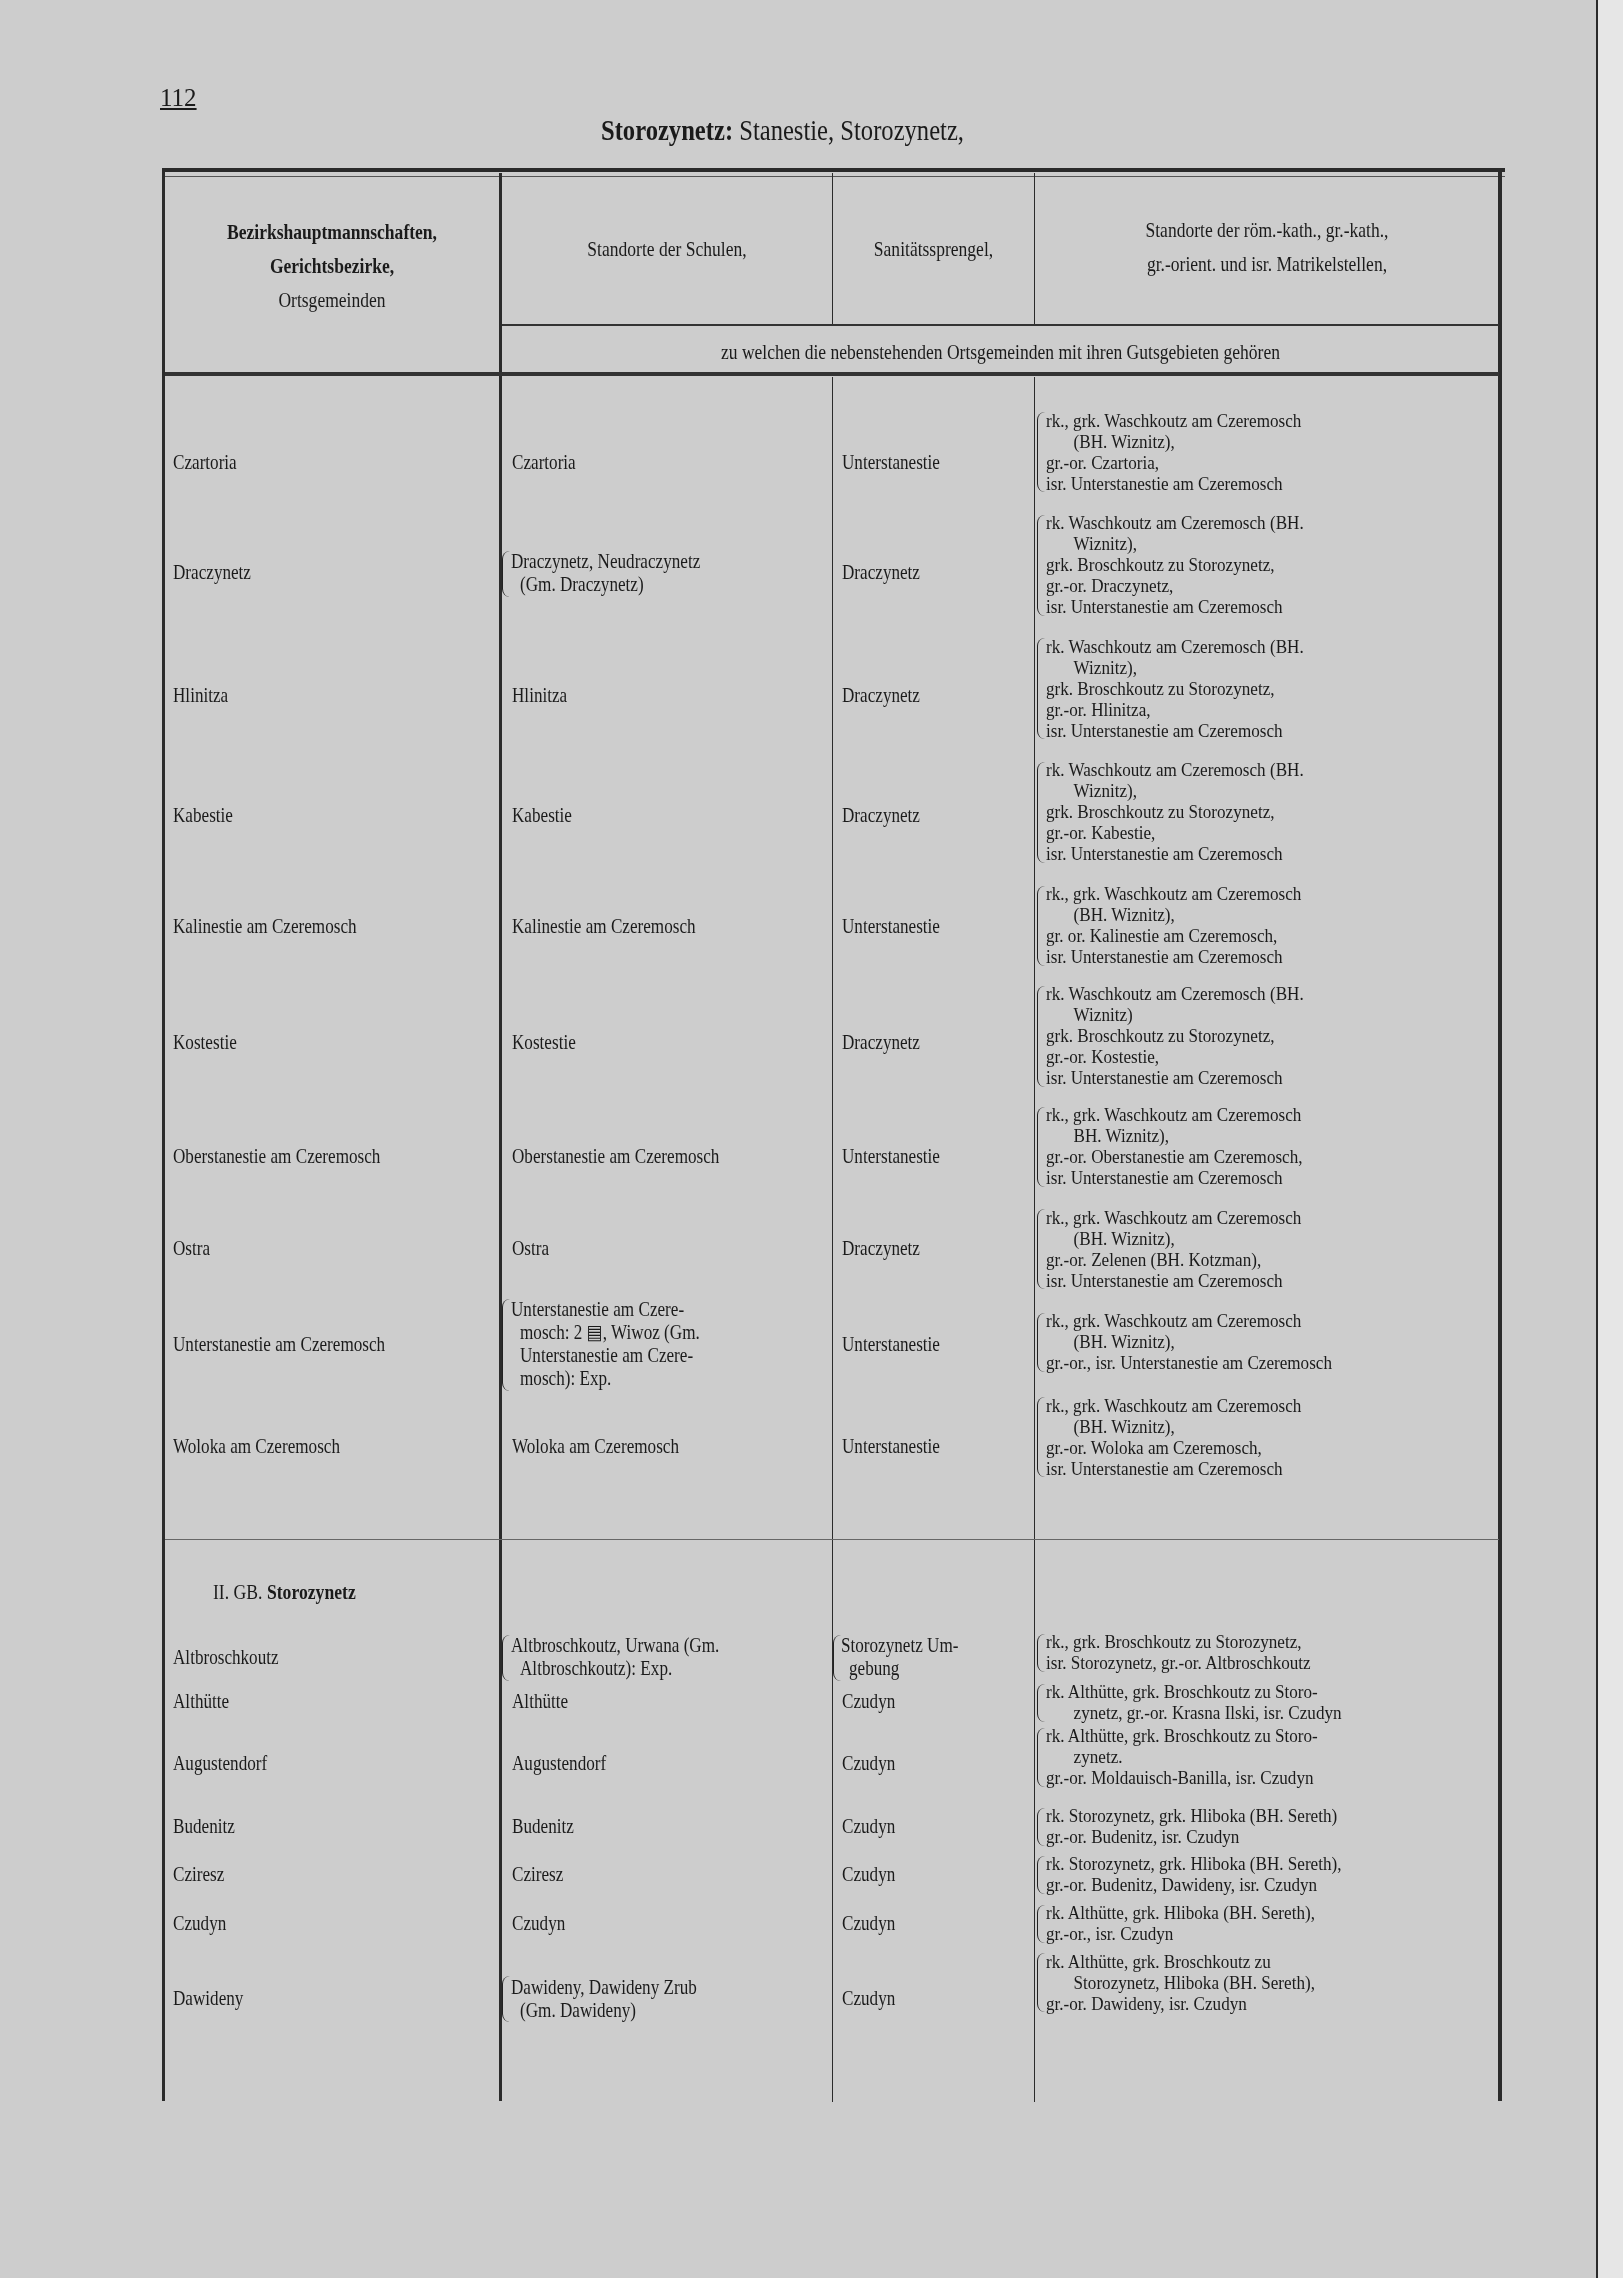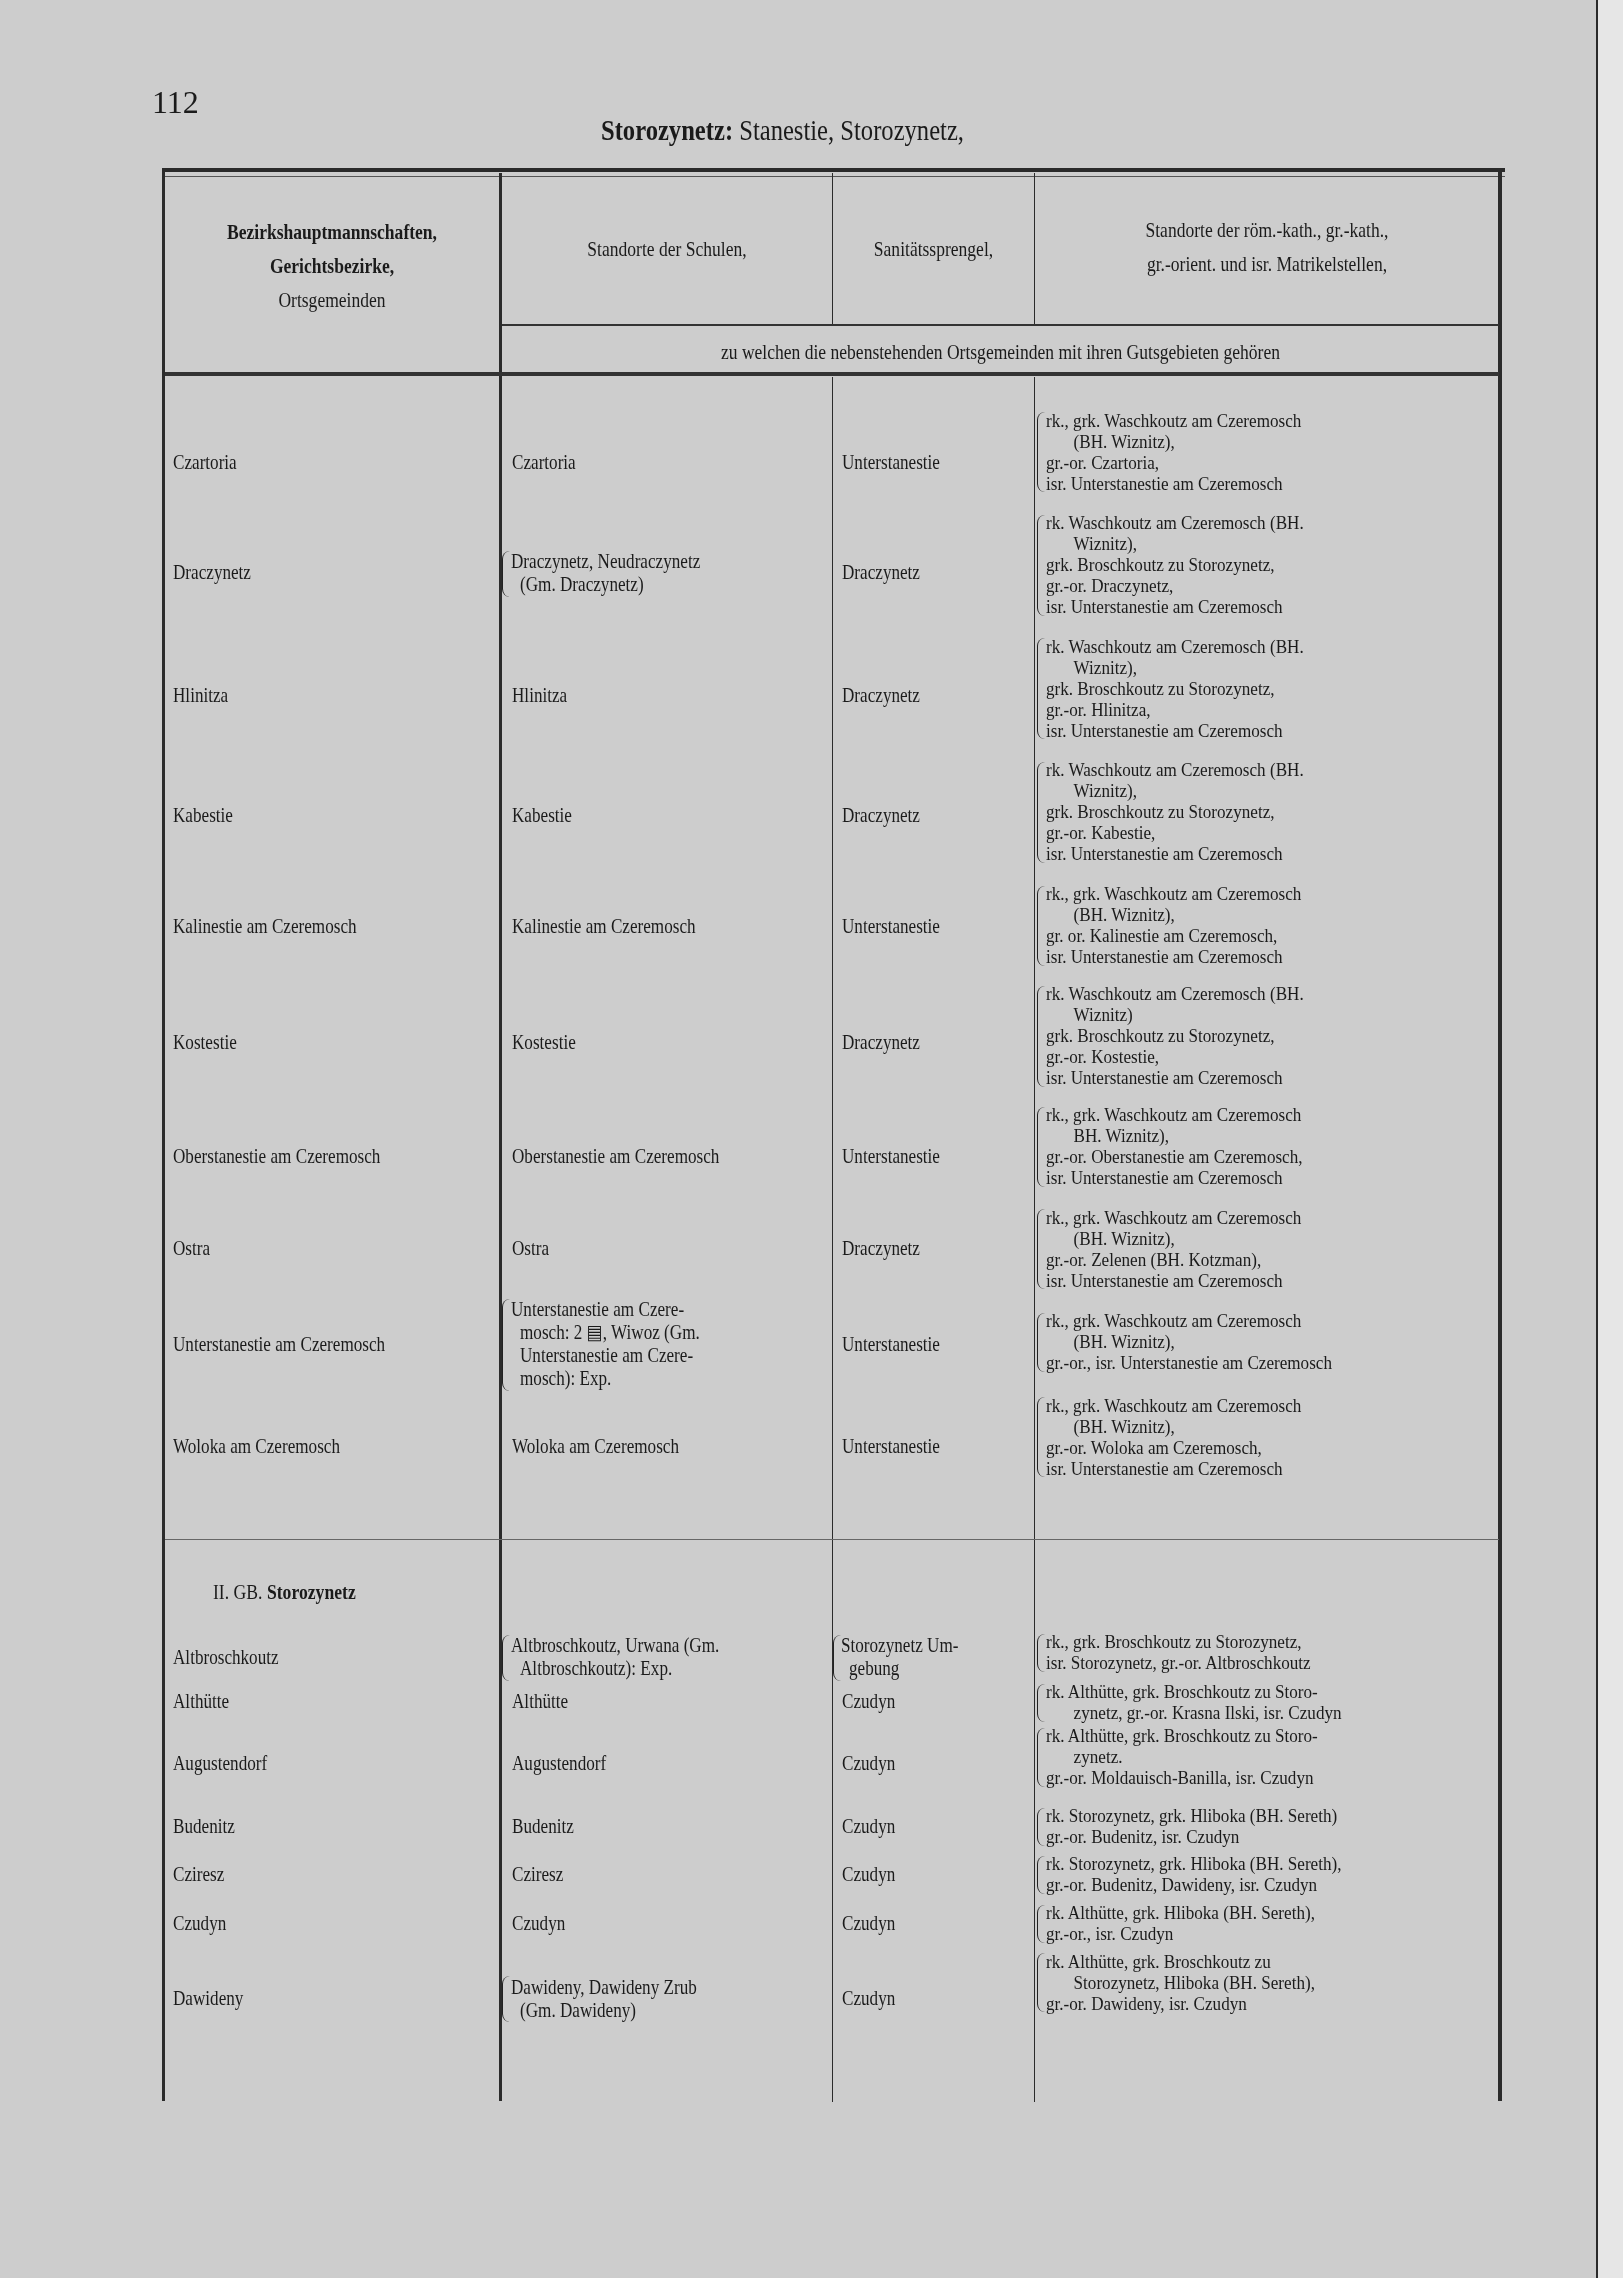--- a/index.html
+++ b/index.html
@@ -13,22 +13,22 @@
   }
   .page {
     position: absolute; left: 0; top: 0; width: 1596px; height: 2279px;
     background: #cdcdcd;
   }
   .rightedge {
     position: absolute; left: 1596px; top: 0; width: 27.5px; height: 2279px;
     background: #e6e6e6; border-left: 2.7px solid #2a2a2a;
   }
   .page-number {
-    position: absolute; left: 152px; top: 84px;
-    font-size: 32px; letter-spacing: 0px;
+    position: absolute; left: 160px; top: 84px;
+    font-size: 25px; letter-spacing: 0px; text-decoration: underline;
   }
   .page-title {
     position: absolute; left: 601px; top: 113px;
     font-size: 30px; white-space: nowrap;
     transform: scaleX(0.82); transform-origin: left top;
   }
   .page-title b { font-weight: bold; }
   .topline { position: absolute; left: 162px; top: 168px; width: 1343px; border-top: 4.4px solid #2a2a2a; }
   .topline2 { position: absolute; left: 162px; top: 176px; width: 1343px; border-top: 0.9px solid #555; }
   .vline { position: absolute; background: #2b2b2b; }

